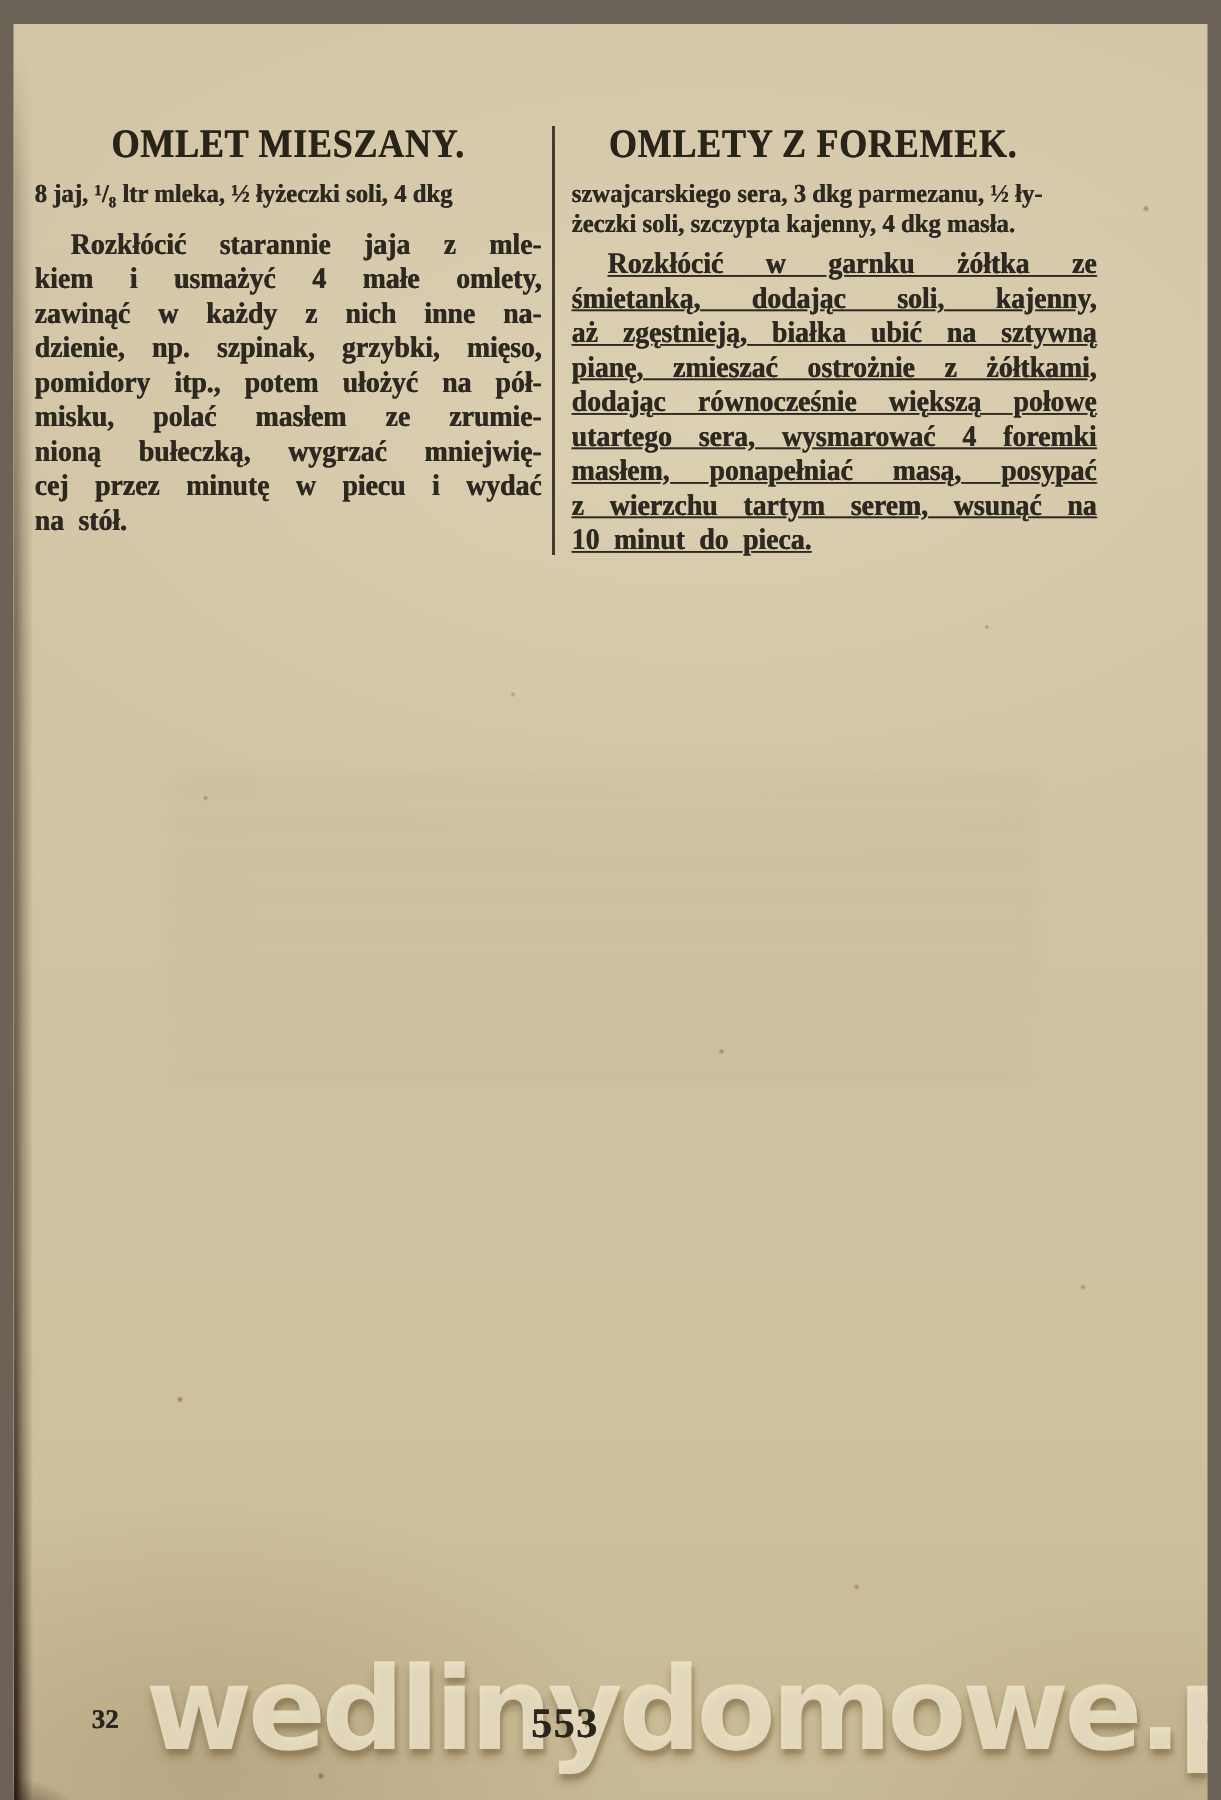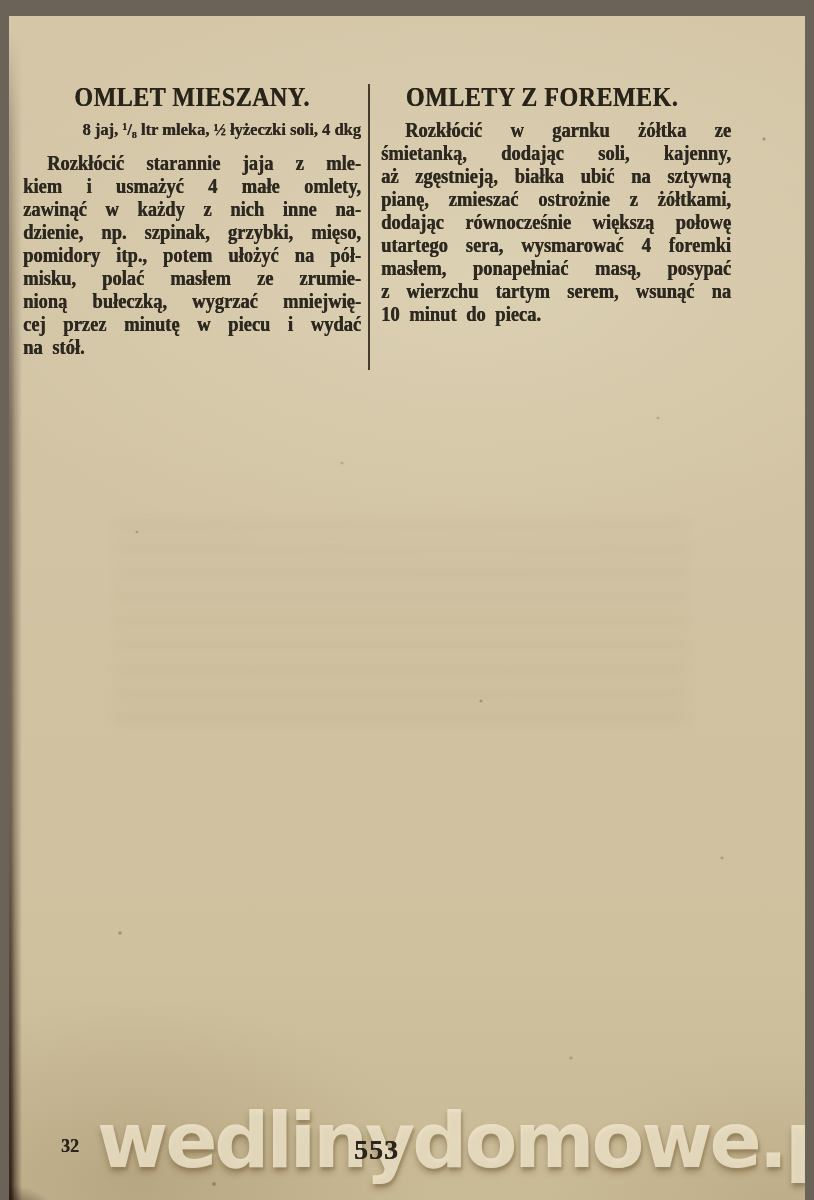--- a/index.html
+++ b/index.html
@@ -70,24 +70,24 @@
     margin:0;text-align:center;
     font-size:24px;font-weight:bold;letter-spacing:0.5px;
     color:#292419;
     transform:scaleY(1.12);transform-origin:top center;
     text-shadow:0.4px 0 0 currentColor;
     white-space:nowrap;
   }
   .col-right .title{transform:scaleY(1.12) translateX(-14px);}
 
   .ingredients{margin-top:10px;font-weight:bold;font-size:16.5px;line-height:19.5px;}
-  .ing-line{text-align:right;text-shadow:0.3px 0 0 currentColor;transform:scaleY(1.05);transform-origin:center top;white-space:nowrap;}
+  .ing-line{text-align:left;text-shadow:0.3px 0 0 currentColor;transform:scaleY(1.05);transform-origin:center top;white-space:nowrap;}
 
   .body{margin-top:13px;font-weight:bold;font-size:18.5px;line-height:23px;}
-  .col-right .body{margin-top:7px;}
+  .col-right .body{margin-top:7px;text-decoration:underline;}
   .bline{
     text-align:justify;text-align-last:justify;
     text-shadow:0.4px 0 0 currentColor;
     transform:scaleY(1.08);transform-origin:center top;
   }
   .bline.first{text-indent:24px;}
   .bline.last{text-align-last:left;word-spacing:5px;}
 
   
   .watermark{
@@ -126,20 +126,22 @@
       <div class="bline">cej przez minutę w piecu i wydać</div>
       <div class="bline last">na stół.</div>
     </div>
   </div>
 
   <div class="divider"></div>
 
   <div class="col col-right">
     <h2 class="title">OMLETY Z FOREMEK.</h2>
     <div class="ingredients">
+      <div class="ing-line">szwajcarskiego sera, 3 dkg parmezanu, ½ ły-</div>
+      <div class="ing-line">żeczki soli, szczypta kajenny, 4 dkg masła.</div>
     </div>
     <div class="body">
       <div class="bline first">Rozkłócić w garnku żółtka ze</div>
       <div class="bline">śmietanką, dodając soli, kajenny,</div>
       <div class="bline">aż zgęstnieją, białka ubić na sztywną</div>
       <div class="bline">pianę, zmieszać ostrożnie z żółtkami,</div>
       <div class="bline">dodając równocześnie większą połowę</div>
       <div class="bline">utartego sera, wysmarować 4 foremki</div>
       <div class="bline">masłem, ponapełniać masą, posypać</div>
       <div class="bline">z wierzchu tartym serem, wsunąć na</div>

